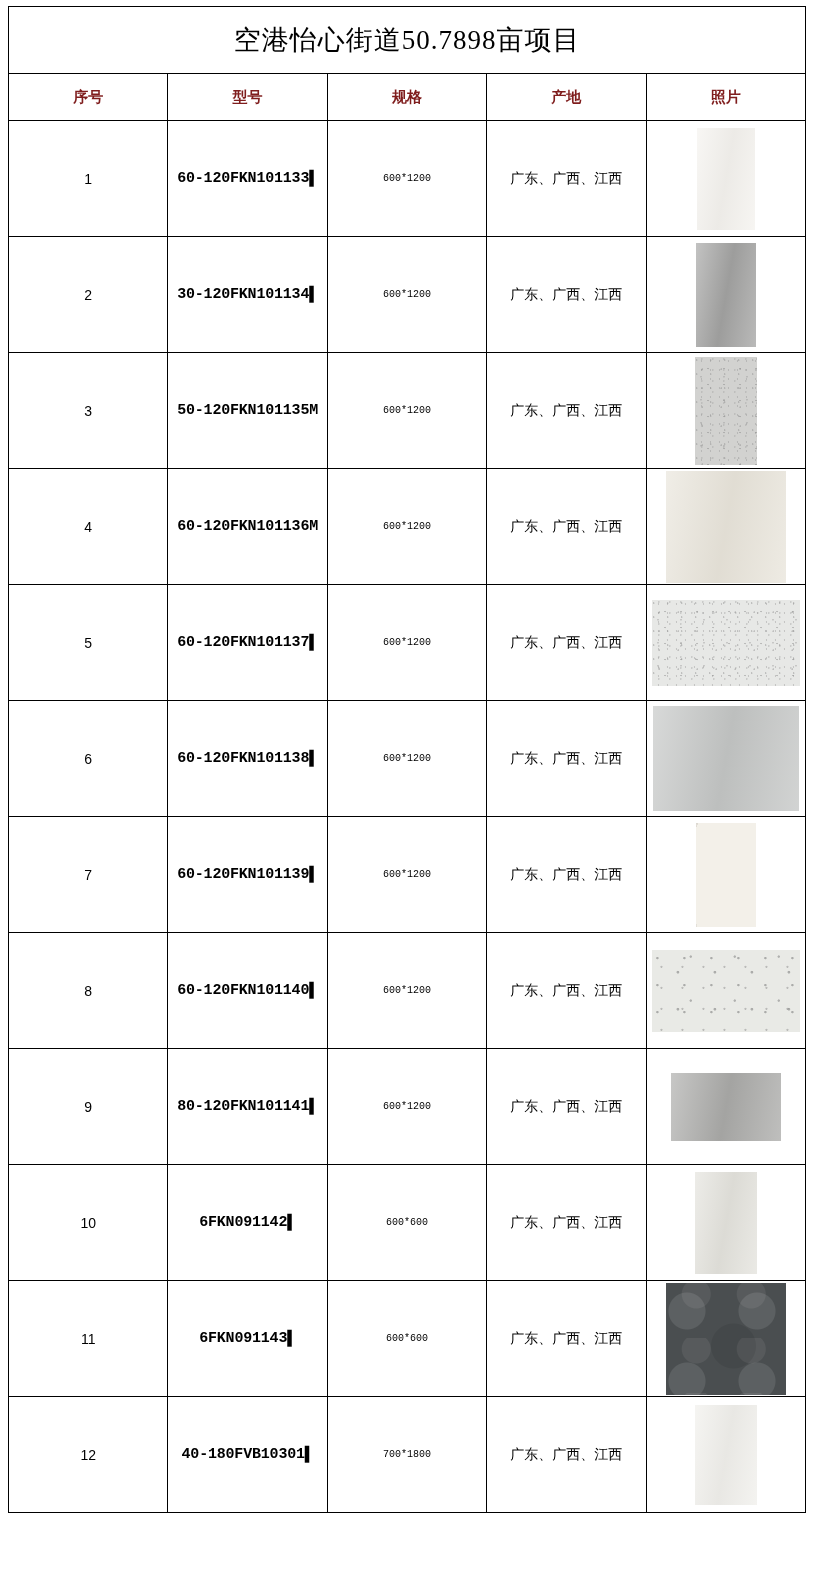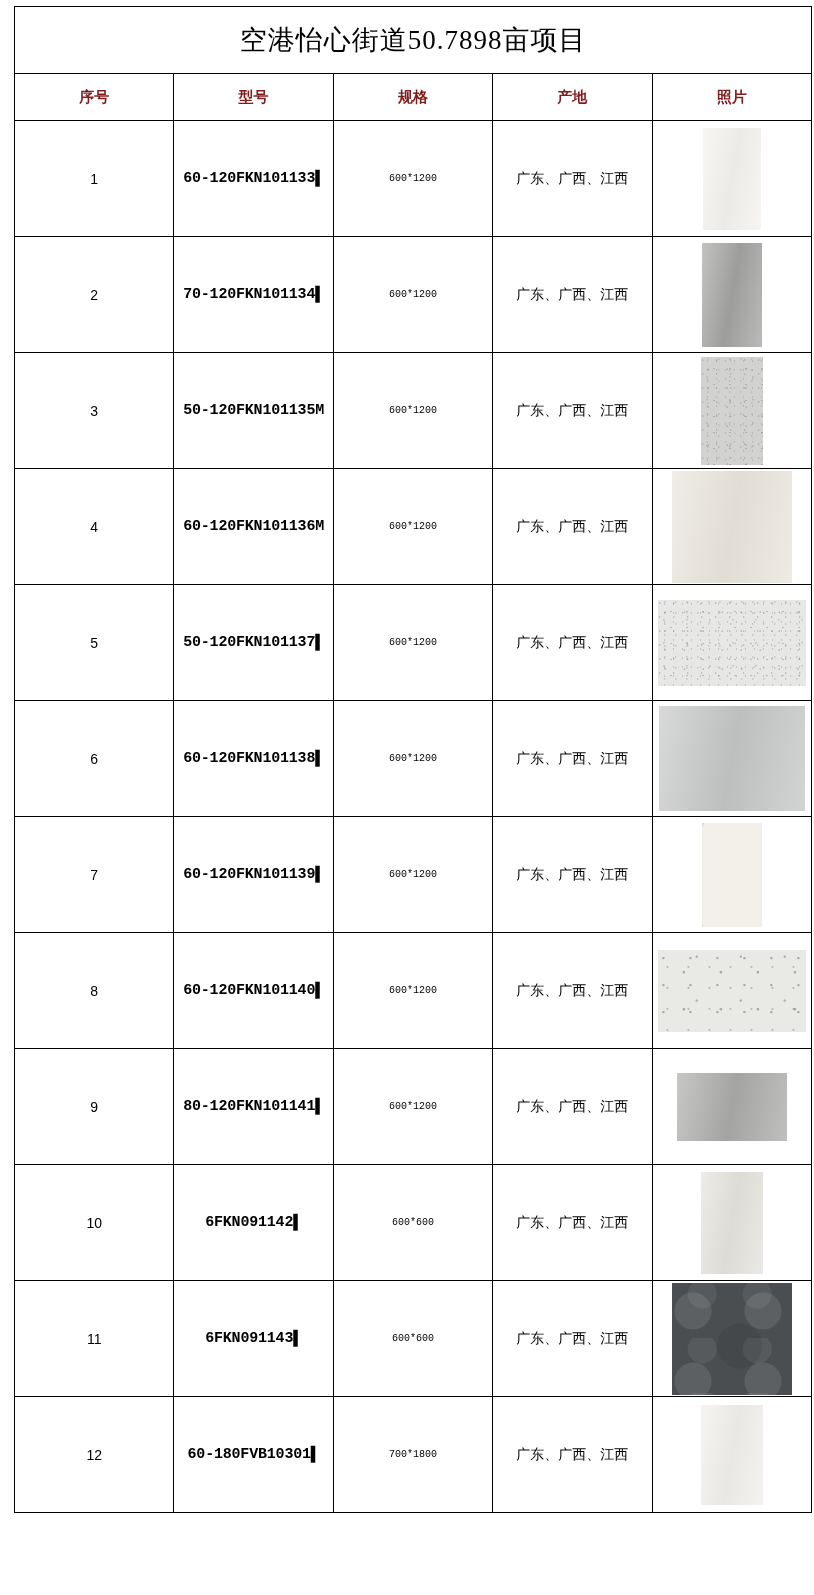--- a/index.html
+++ b/index.html
@@ -7,21 +7,21 @@
     padding: 0;
     background: #ffffff;
   }
   body {
     font-family: "Liberation Serif", "DejaVu Serif", serif;
     width: 814px;
   }
   .page {
     width: 726px;
     box-sizing: border-box;
-    padding: 6px 8px 8px 14px;
+    padding: 6px 8px 8px 8px;
   }
   table.spec-table {
     width: 798px;
     border-collapse: collapse;
     table-layout: fixed;
   }
   table.spec-table td, table.spec-table th {
     border: 1px solid #000000;
     padding: 0;
     vertical-align: middle;
@@ -135,21 +135,21 @@
           <td class="row-cell col-spec spec-text">600*1200</td>
           <td class="row-cell col-orig orig-text">广东、广西、江西</td>
           <td class="row-cell col-photo">
             <div class="photo-wrap">
               <div class="swatch tex-soft" style="width: 58px; height: 102px; background-color: rgb(244, 242, 238);"></div>
             </div>
           </td>
         </tr>
         <tr>
           <td class="row-cell col-no no-text">2</td>
-          <td class="row-cell col-model model-text">70-120FKN101134▌</td>
+          <td class="row-cell col-model model-text">30-120FKN101134▌</td>
           <td class="row-cell col-spec spec-text">600*1200</td>
           <td class="row-cell col-orig orig-text">广东、广西、江西</td>
           <td class="row-cell col-photo">
             <div class="photo-wrap">
               <div class="swatch tex-soft" style="width: 60px; height: 104px; background-color: rgb(162, 162, 161);"></div>
             </div>
           </td>
         </tr>
         <tr>
           <td class="row-cell col-no no-text">3</td>
@@ -168,21 +168,21 @@
           <td class="row-cell col-spec spec-text">600*1200</td>
           <td class="row-cell col-orig orig-text">广东、广西、江西</td>
           <td class="row-cell col-photo">
             <div class="photo-wrap">
               <div class="swatch tex-soft" style="width: 120px; height: 112px; background-color: rgb(232, 228, 218);"></div>
             </div>
           </td>
         </tr>
         <tr>
           <td class="row-cell col-no no-text">5</td>
-          <td class="row-cell col-model model-text">50-120FKN101137▌</td>
+          <td class="row-cell col-model model-text">60-120FKN101137▌</td>
           <td class="row-cell col-spec spec-text">600*1200</td>
           <td class="row-cell col-orig orig-text">广东、广西、江西</td>
           <td class="row-cell col-photo">
             <div class="photo-wrap">
               <div class="swatch tex-speckle" style="width: 148px; height: 86px; background-color: rgb(231, 232, 230);"></div>
             </div>
           </td>
         </tr>
         <tr>
           <td class="row-cell col-no no-text">6</td>
@@ -245,21 +245,21 @@
           <td class="row-cell col-spec spec-text">600*600</td>
           <td class="row-cell col-orig orig-text">广东、广西、江西</td>
           <td class="row-cell col-photo">
             <div class="photo-wrap">
               <div class="swatch tex-concrete" style="width: 120px; height: 112px; background-color: rgb(74, 78, 80);"></div>
             </div>
           </td>
         </tr>
         <tr>
           <td class="row-cell col-no no-text">12</td>
-          <td class="row-cell col-model model-text">60-180FVB10301▌</td>
+          <td class="row-cell col-model model-text">40-180FVB10301▌</td>
           <td class="row-cell col-spec spec-text">700*1800</td>
           <td class="row-cell col-orig orig-text">广东、广西、江西</td>
           <td class="row-cell col-photo">
             <div class="photo-wrap">
               <div class="swatch tex-soft" style="width: 62px; height: 100px; background-color: rgb(240, 239, 235);"></div>
             </div>
           </td>
         </tr>
       </tbody>
   </table>

